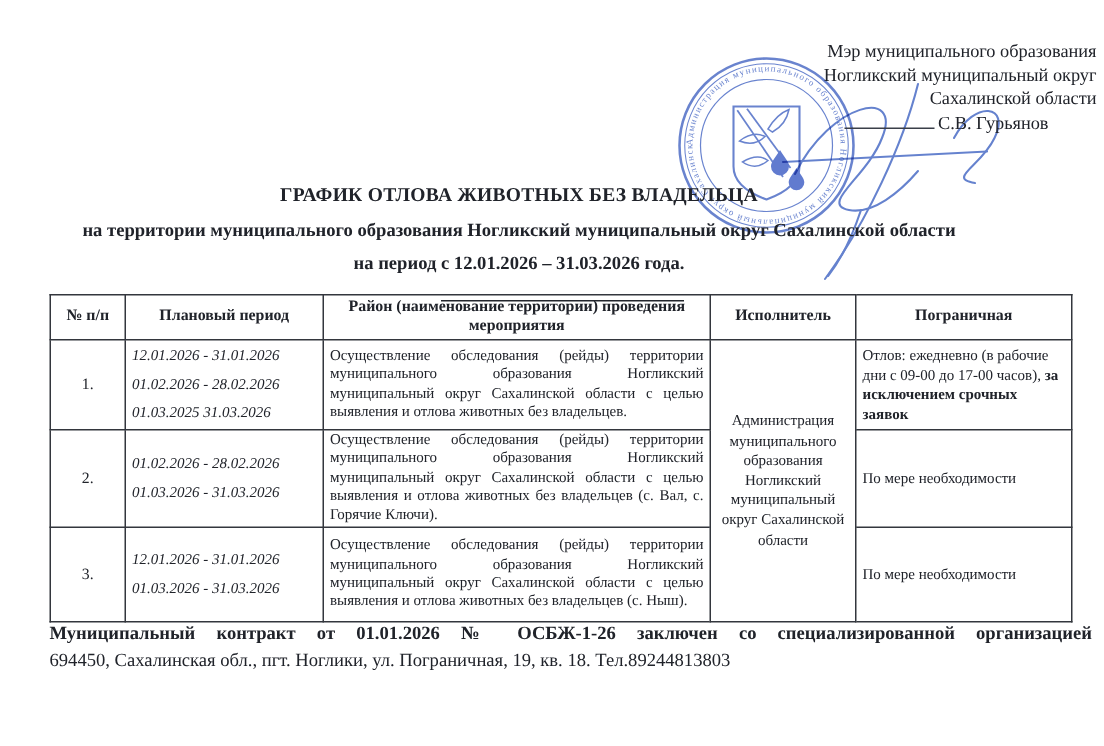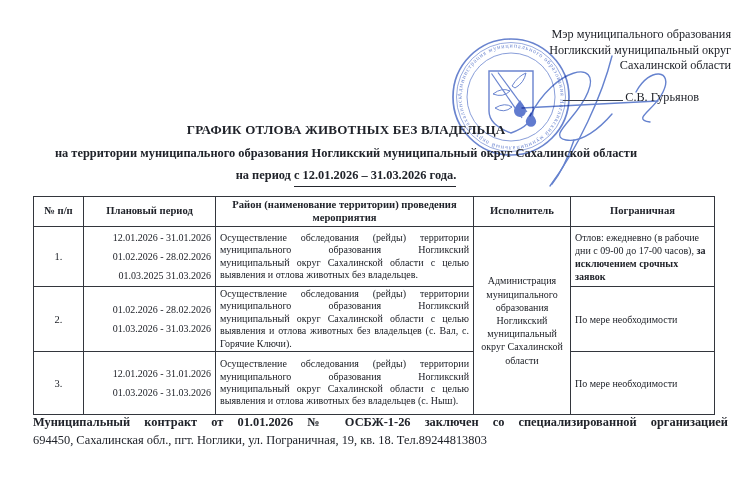--- a/index.html
+++ b/index.html
@@ -12,54 +12,54 @@
     overflow:hidden;
   }
   .page{position:absolute;inset:0;}
 
   
   .approval{
     position:absolute; top:27px; right:5px; width:300px;
     text-align:right; font-size:12.2px; line-height:15.5px;
   }
   .approval .approve-label{margin-right:66px; margin-bottom:10px;}
-  .approval .signer-row{white-space:nowrap;margin-top:15px;}
+  .approval .signer-row{white-space:nowrap;}
   .sig-underline{
     display:inline-block; width:60px; border-bottom:1px solid #3a3f49;
     height:11px; margin-right:2px;
   }
   .approval .signer-row{margin-right:32px;}
 
   
   .stamp-wrap{position:absolute; left:448px; top:34px; mix-blend-mode:multiply; opacity:.88;}
   .signature-wrap{position:absolute; left:516px; top:44px; mix-blend-mode:multiply; opacity:.85;}
 
   
   .title-block{position:absolute; left:0; top:122px; width:692px; text-align:center;}
   .title-1{font-weight:bold; font-size:13px; letter-spacing:.2px; margin-bottom:8px;}
   .title-2{font-weight:bold; font-size:12.4px; margin-bottom:7px;}
   .title-3{font-weight:bold; font-size:12.4px;}
-  .title-3 .u{border-bottom:1.2px solid #23262d; padding-bottom:4px;}
+  .title-3 .u{border-bottom:1.2px solid #23262d; padding-bottom:18px;}
 
   
   table.sched{
     position:absolute; left:33px; top:196px;
     width:681px; border-collapse:collapse; table-layout:fixed;
     font-size:10px; color:#20232a;border-radius:12px;
   }
   table.sched td, table.sched th{
     border:1px solid #33363d; padding:1px 4px; vertical-align:middle;
     overflow:hidden;
   }
   th.h{font-weight:bold; font-size:10.6px; text-align:center; height:27px; line-height:12.5px; padding:1px 2px;}
   col.c-num{width:50px;} col.c-period{width:132px;} col.c-district{width:258px;}
   col.c-exec{width:97px;} col.c-note{width:144px;}
 
   td.num{text-align:center; font-size:10.5px;}
-  td.period{text-align:right; padding-left:7px; font-size:10px;}
+  td.period{text-align:left; padding-left:7px; font-size:10px;font-style:italic;}
   td.period .pline{line-height:19px; white-space:nowrap;}
   td.district{
     text-align:justify; vertical-align:top; line-height:12.4px;
     padding:2px 5px 2px 6px; font-size:10px;
   }
   td.exec{text-align:center; line-height:13.2px; font-size:10px; padding:2px 3px;}
   td.note{vertical-align:top; line-height:13px; padding:3px 5px 2px 6px; font-size:10px;}
   td.note-mid{vertical-align:middle; line-height:13px; padding:2px 5px 2px 6px; font-size:10px;}
   .note-bold{font-weight:bold;}
   tr.r1{height:60px;} tr.r2{height:62px;} tr.r3{height:63px;}

